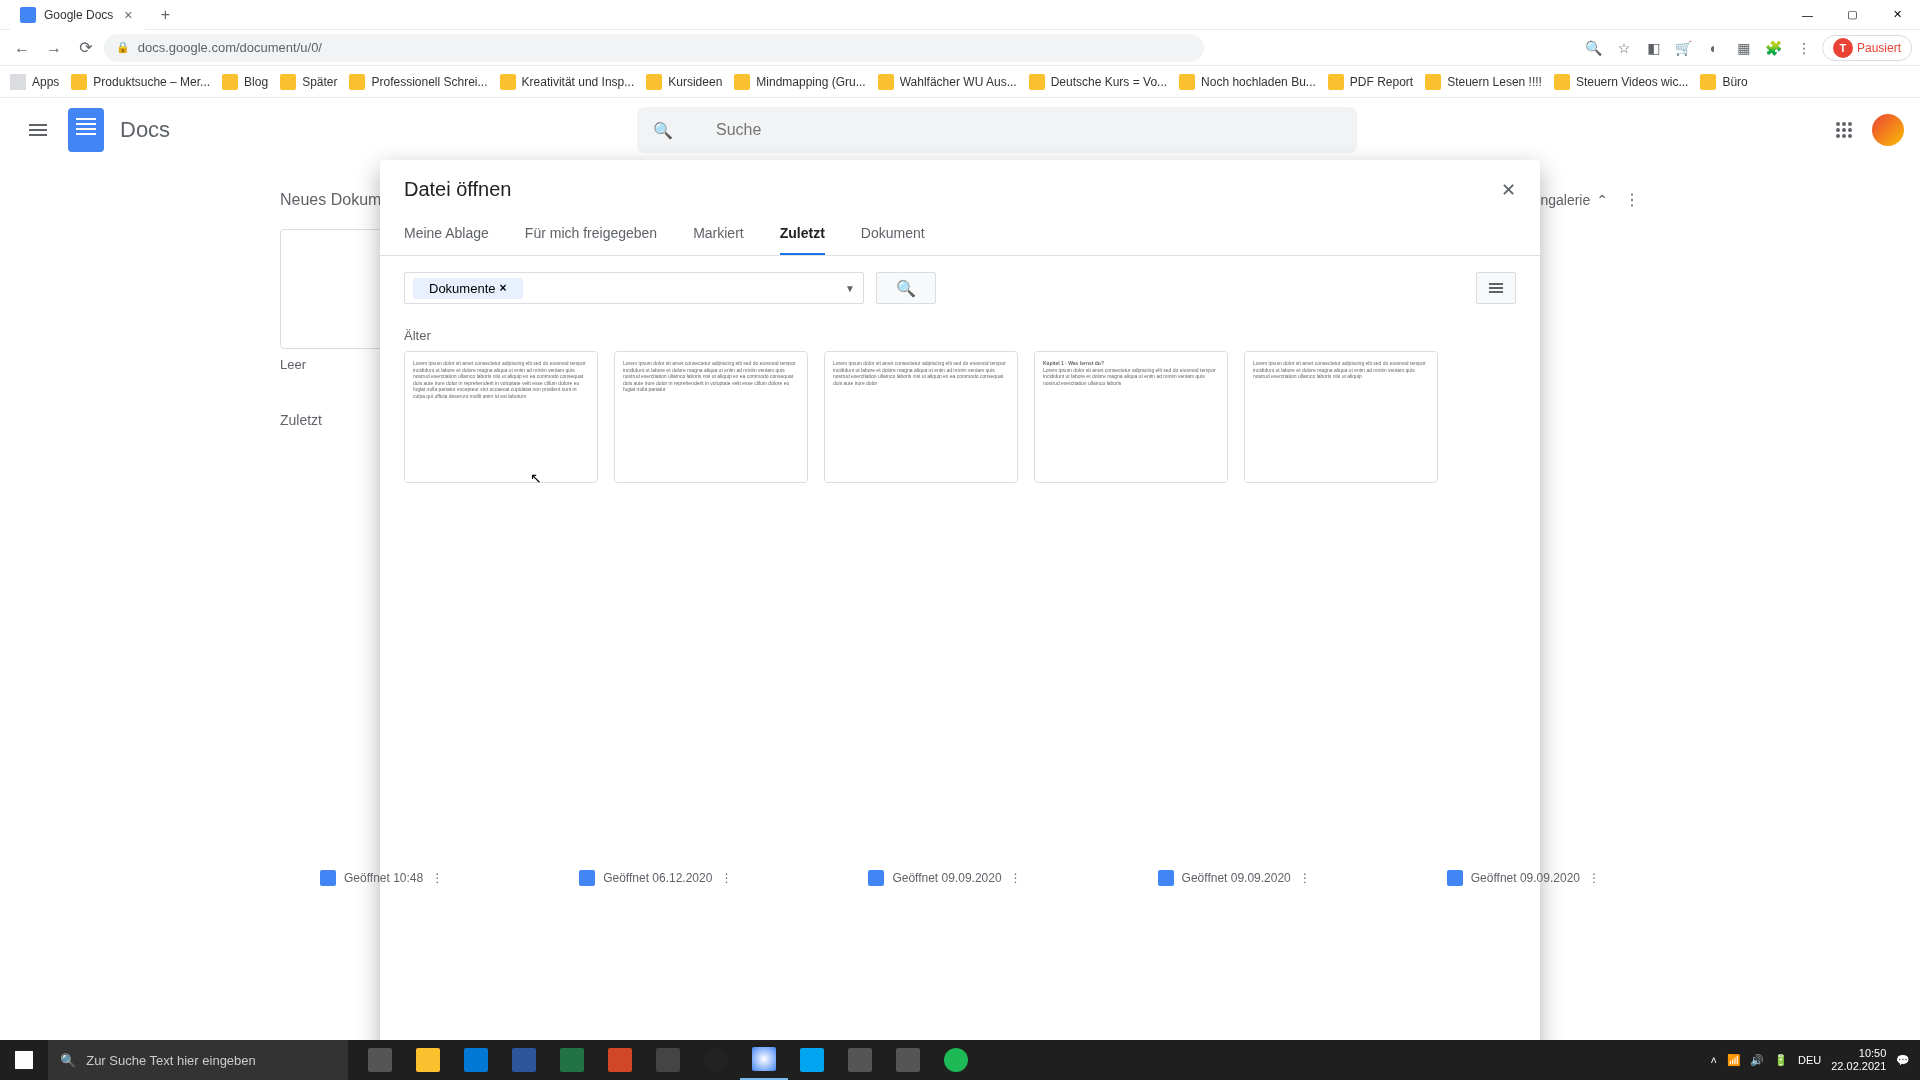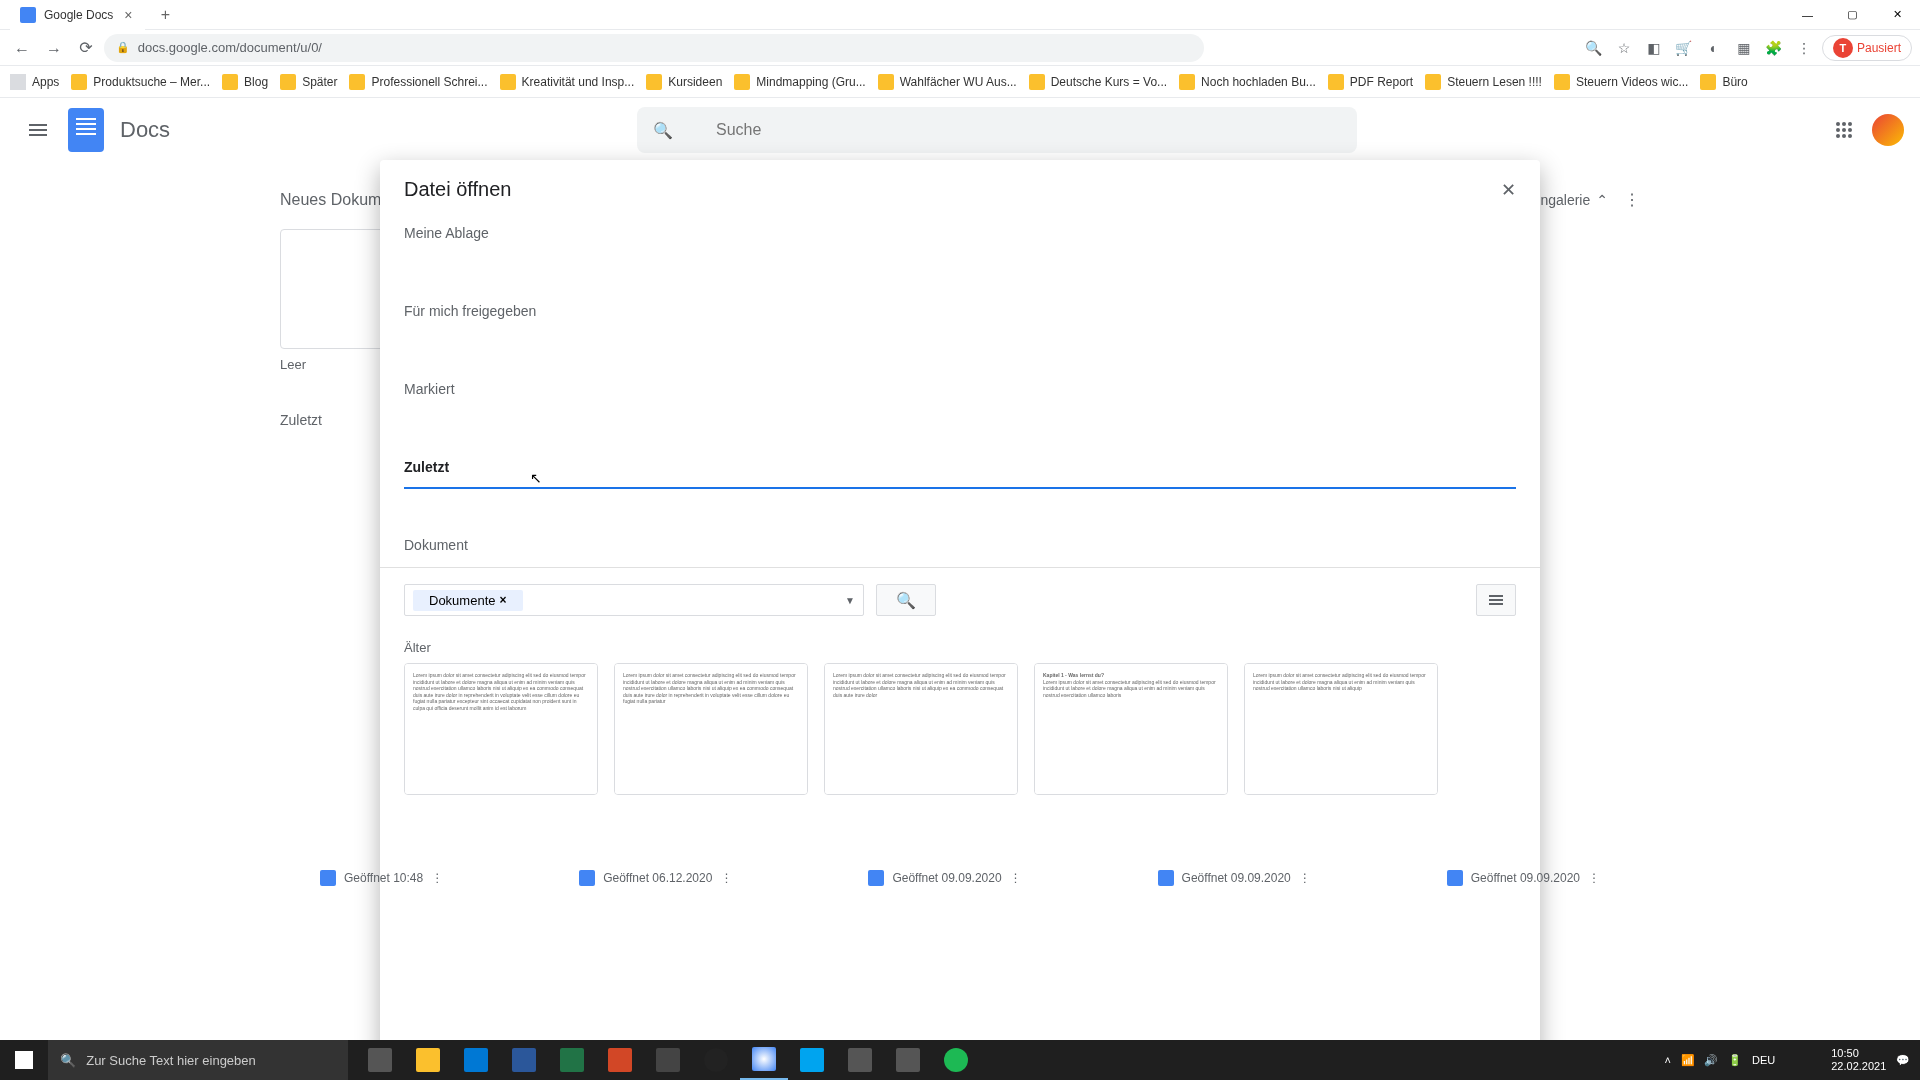--- a/index.html
+++ b/index.html
@@ -53,21 +53,21 @@
     .template-card { width: 160px; height: 120px; border: 1px solid #dadce0; border-radius: 4px; background: #fff; }
     .template-label { font-size: 13px; margin-top: 8px; }
     .recent-label { margin-top: 40px; font-size: 14px; }
     
     
     .dialog-overlay { position: absolute; top: 160px; left: 0; right: 0; bottom: 0; display: flex; justify-content: center; pointer-events: none; }
     .dialog { width: 1160px; background: #fff; border-radius: 4px; box-shadow: 0 8px 24px rgba(0,0,0,0.3); pointer-events: auto; overflow: hidden; }
     .dialog-header { padding: 18px 24px 12px; display: flex; justify-content: space-between; align-items: center; }
     .dialog-title { font-size: 20px; color: #202124; }
     .dialog-close { font-size: 18px; color: #5f6368; cursor: pointer; }
-    .dialog-tabs { display: flex; padding: 0 24px; border-bottom: 1px solid #e0e0e0; gap: 36px; flex-direction: column; }
+    .dialog-tabs { display: flex; padding: 0 24px; border-bottom: 1px solid #e0e0e0; gap: 36px; }
     .dtab { padding: 12px 0; font-size: 14px; color: #5f6368; cursor: pointer; border-bottom: 2px solid transparent; }
     .dtab.active { color: #202124; font-weight: 700; border-bottom-color: #1a73e8; }
     .dialog-filter { padding: 16px 24px; display: flex; gap: 12px; align-items: center; }
     .filter-chip-box { flex: 0 0 460px; height: 32px; border: 1px solid #dadce0; border-radius: 2px; display: flex; align-items: center; padding: 0 8px; position: relative; }
     .filter-chip { background: #e8f0fe; color: #000000; padding: 3px 16px; font-size: 13px; border-radius: 2px; display: flex; align-items: center; gap: 4px; }
     .chip-x { font-size: 12px; font-weight: bold; }
     .dropdown-arrow { margin-left: auto; color: #5f6368; font-size: 10px; }
     .search-btn { width: 60px; height: 32px; border: 1px solid #dadce0; background: #f8f9fa; display: flex; align-items: center; justify-content: center; border-radius: 2px; }
     .view-btn { width: 40px; height: 32px; border: 1px solid #dadce0; background: #f8f9fa; display: flex; align-items: center; justify-content: center; border-radius: 2px; margin-left: auto; }
     .view-lines { display: flex; flex-direction: column; gap: 2px; }
@@ -90,21 +90,21 @@
     
     
     .taskbar { position: absolute; bottom: 0; left: 0; right: 0; height: 40px; background: #1f1f1f; display: flex; align-items: center; }
     .start-btn { width: 48px; height: 40px; display: flex; align-items: center; justify-content: center; }
     .win-logo { width: 18px; height: 18px; background: #fff; }
     .tb-search { display: flex; align-items: center; background: #333; color: #ccc; height: 40px; padding: 0 12px; gap: 10px; font-size: 13px; width: 300px; }
     .tb-apps { display: flex; height: 40px; margin-left: 8px; }
     .tb-app { width: 48px; height: 40px; display: flex; align-items: center; justify-content: center; }
     .tb-app-icon { width: 24px; height: 24px; border-radius: 2px; }
     .tb-right { margin-left: auto; display: flex; align-items: center; color: #fff; font-size: 11px; padding: 0 10px; gap: 10px; }
-    .tb-time { line-height: 1.2; margin-left: 46px; }
+    .tb-time { text-align: right; line-height: 1.2; }
   </style>
 </head>
 <body>
 
 <div class="chrome-titlebar">
   <div class="tab">
     <div class="tab-favicon"></div>
     <span>Google Docs</span>
     <span class="tab-close">×</span>
   </div>

